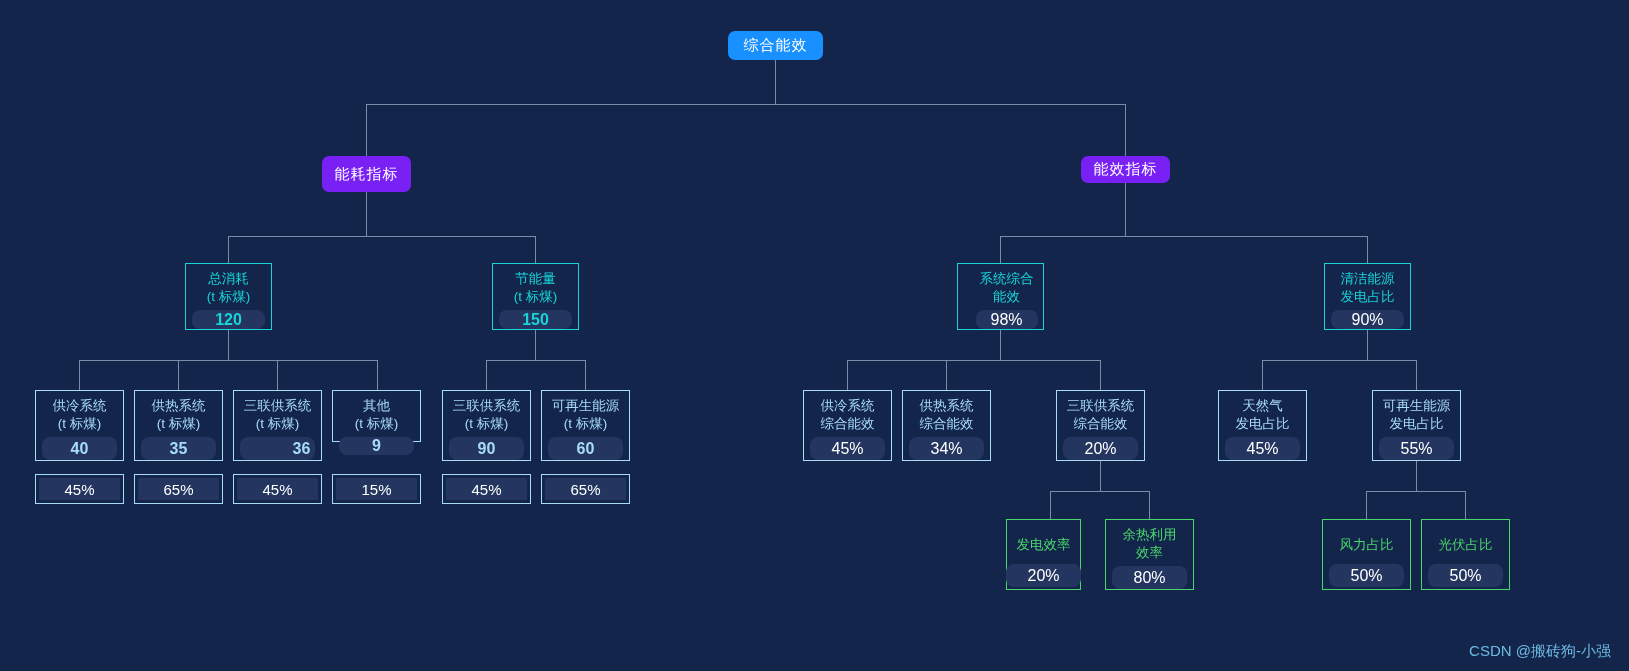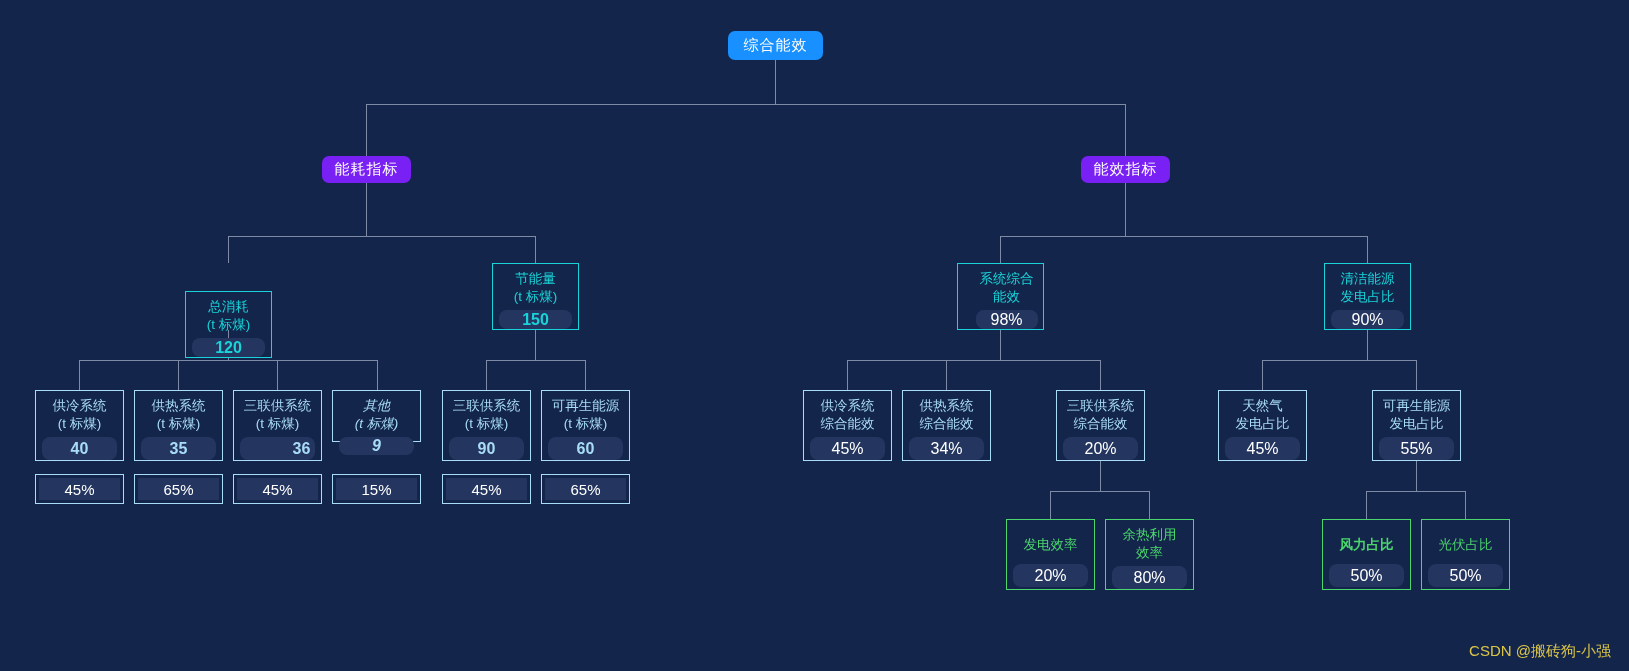--- a/index.html
+++ b/index.html
@@ -78,21 +78,21 @@
   }
   .pctbox .inner{
     width:100%;height:100%;
     background:#24365f;
     color:#ffffff;font-size:15px;
     display:flex;align-items:center;justify-content:center;
   }
 
   .watermark{
     position:absolute;right:18px;bottom:10px;
-    color:#fde047;font-size:15px;opacity:.85;
+    color:#7dd3fc;font-size:15px;opacity:.85;
     white-space:nowrap;
   }
 </style>
 </head>
 <body>
 
 <div id="stage">
 
   <div class="ln lnv" style="left:775px;top:60px;height:44px;"></div>
 
@@ -139,24 +139,24 @@
   <div class="ln lnv" style="left:1050px;top:491px;height:28px;"></div>
   <div class="ln lnv" style="left:1149px;top:491px;height:28px;"></div>
 
   <div class="ln lnv" style="left:1416px;top:461px;height:30px;"></div>
   <div class="ln lnh" style="left:1366px;top:491px;width:99px;"></div>
   <div class="ln lnv" style="left:1366px;top:491px;height:28px;"></div>
   <div class="ln lnv" style="left:1465px;top:491px;height:28px;"></div>
 
   <div class="pill pill-root" style="left:728px;top:31px;width:95px;height:29px;">综合能效</div>
 
-  <div class="pill pill-cat" style="left:322px;top:156px;width:89px;height:27px;">能耗指标</div>
+  <div class="pill pill-cat" style="left:322px;top:156px;width:89px;height:36px;">能耗指标</div>
   <div class="pill pill-cat" style="left:1081px;top:156px;width:89px;height:27px;">能效指标</div>
 
-  <div class="card c-cyan" style="left:185px;top:263px;width:87px;height:67px;margin-top:28px;">
+  <div class="card c-cyan" style="left:185px;top:263px;width:87px;height:67px;">
     <div class="ttl">总消耗
 (t 标煤)</div>
     <div class="val" style="width:73px;height:23px;">120</div>
   </div>
 
   <div class="card c-cyan" style="left:492px;top:263px;width:87px;height:67px;">
     <div class="ttl">节能量
 (t 标煤)</div>
     <div class="val" style="width:73px;height:23px;">150</div>
   </div>
@@ -181,21 +181,21 @@
   <div class="card c-blue" style="left:134px;top:390px;width:89px;height:71px;">
     <div class="ttl">供热系统
 (t 标煤)</div>
     <div class="val" style="width:75px;height:23px;">35</div>
   </div>
   <div class="card c-blue" style="left:233px;top:390px;width:89px;height:71px;">
     <div class="ttl">三联供系统
 (t 标煤)</div>
     <div class="val" style="width:75px;height:23px;padding-left:48px;">36</div>
   </div>
-  <div class="card c-blue" style="left:332px;top:390px;width:89px;height:52px;font-style:italic;">
+  <div class="card c-blue" style="left:332px;top:390px;width:89px;height:52px;">
     <div class="ttl">其他
 (t 标煤)</div>
     <div class="val" style="width:75px;height:23px;">9</div>
   </div>
 
   <div class="card c-blue" style="left:442px;top:390px;width:89px;height:71px;">
     <div class="ttl">三联供系统
 (t 标煤)</div>
     <div class="val" style="width:75px;height:23px;">90</div>
   </div>
@@ -244,32 +244,32 @@
     <div class="ttl">天然气
 发电占比</div>
     <div class="val white" style="width:75px;height:23px;">45%</div>
   </div>
   <div class="card c-blue" style="left:1372px;top:390px;width:89px;height:71px;">
     <div class="ttl">可再生能源
 发电占比</div>
     <div class="val white" style="width:75px;height:23px;">55%</div>
   </div>
 
-  <div class="card c-green" style="left:1006px;top:519px;width:89px;height:71px;">
+  <div class="card c-green" style="left:1006px;top:519px;width:75px;height:71px;">
     <div class="ttl" style="margin-top:10px;">发电效率</div>
     <div class="val" style="width:75px;height:23px;margin-top:10px;">20%</div>
   </div>
   <div class="card c-green" style="left:1105px;top:519px;width:89px;height:71px;">
     <div class="ttl">余热利用
 效率</div>
     <div class="val" style="width:75px;height:23px;">80%</div>
   </div>
 
   <div class="card c-green" style="left:1322px;top:519px;width:89px;height:71px;">
-    <div class="ttl" style="margin-top:10px;font-weight:bold;">风力占比</div>
+    <div class="ttl" style="margin-top:10px;">风力占比</div>
     <div class="val" style="width:75px;height:23px;margin-top:10px;">50%</div>
   </div>
   <div class="card c-green" style="left:1421px;top:519px;width:89px;height:71px;">
     <div class="ttl" style="margin-top:10px;">光伏占比</div>
     <div class="val" style="width:75px;height:23px;margin-top:10px;">50%</div>
   </div>
 
   <div class="watermark">CSDN @搬砖狗-小强</div>
 </div>
 

